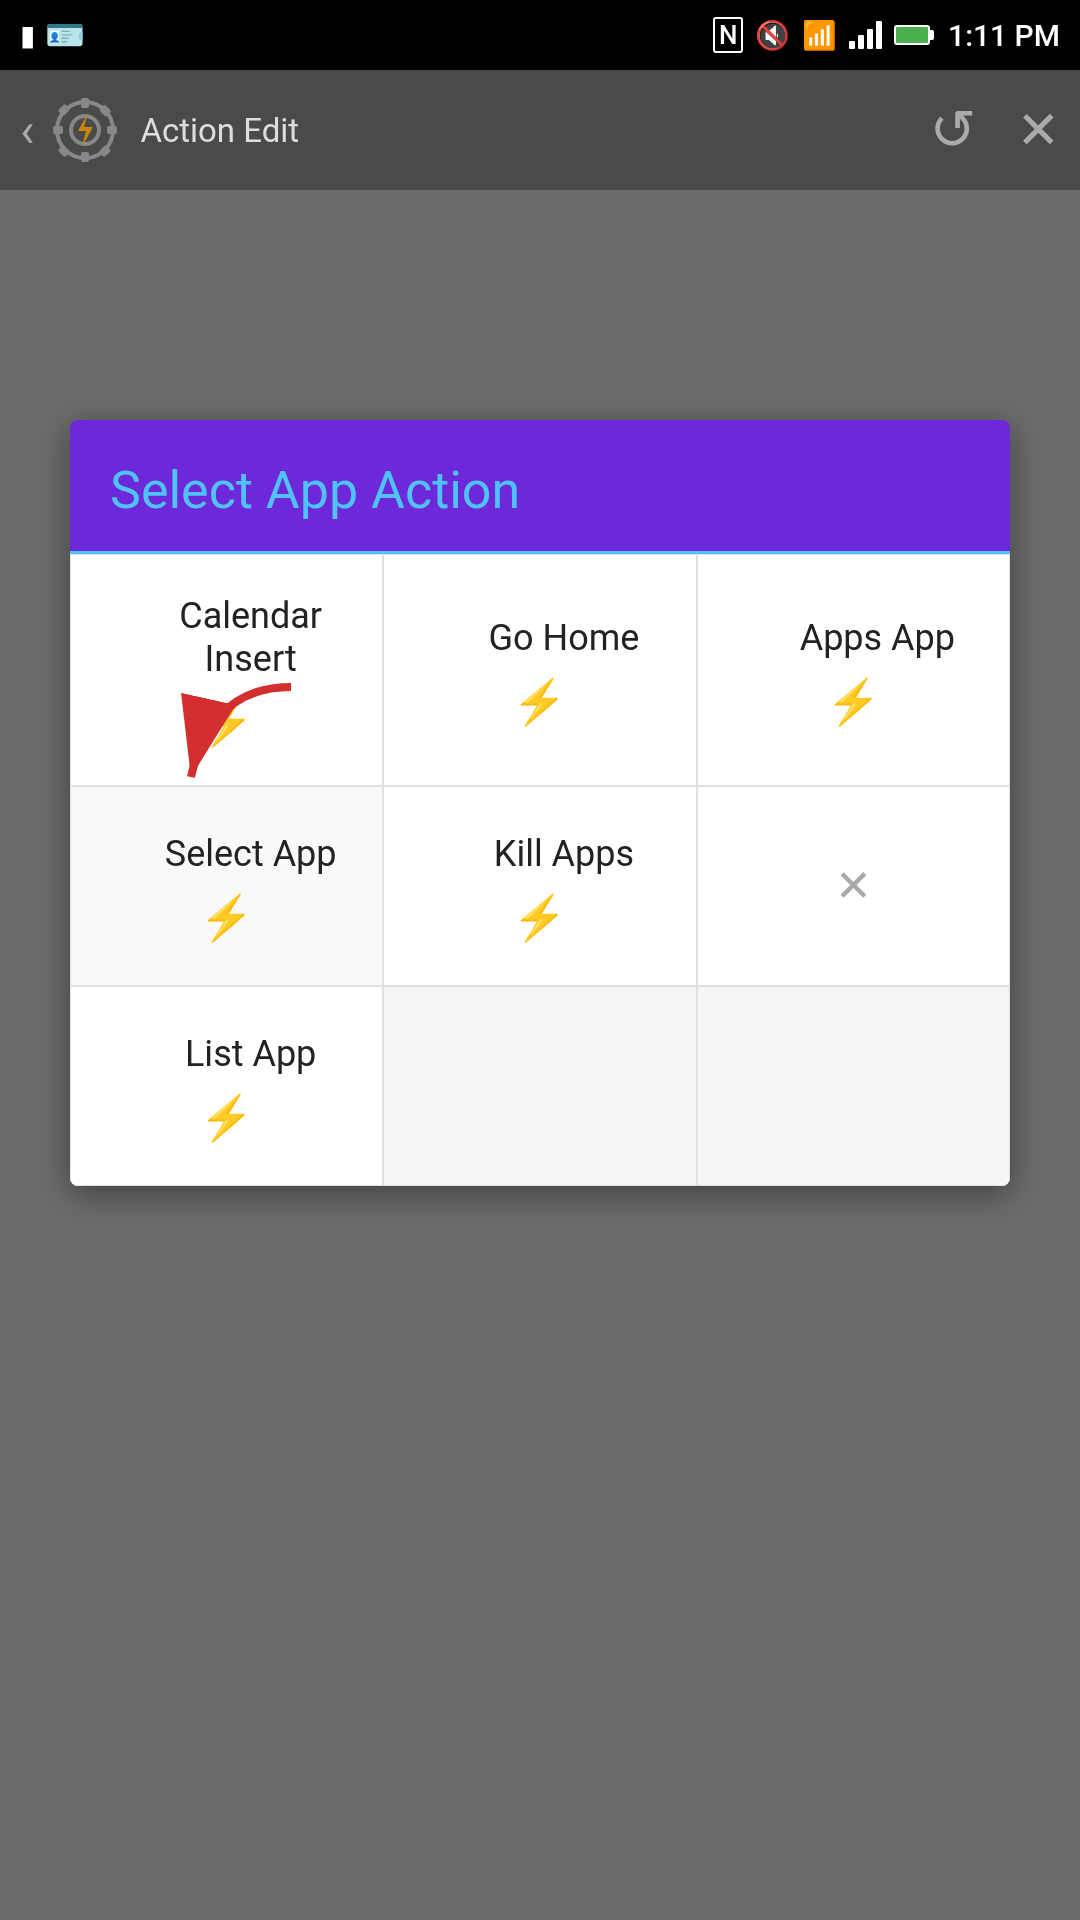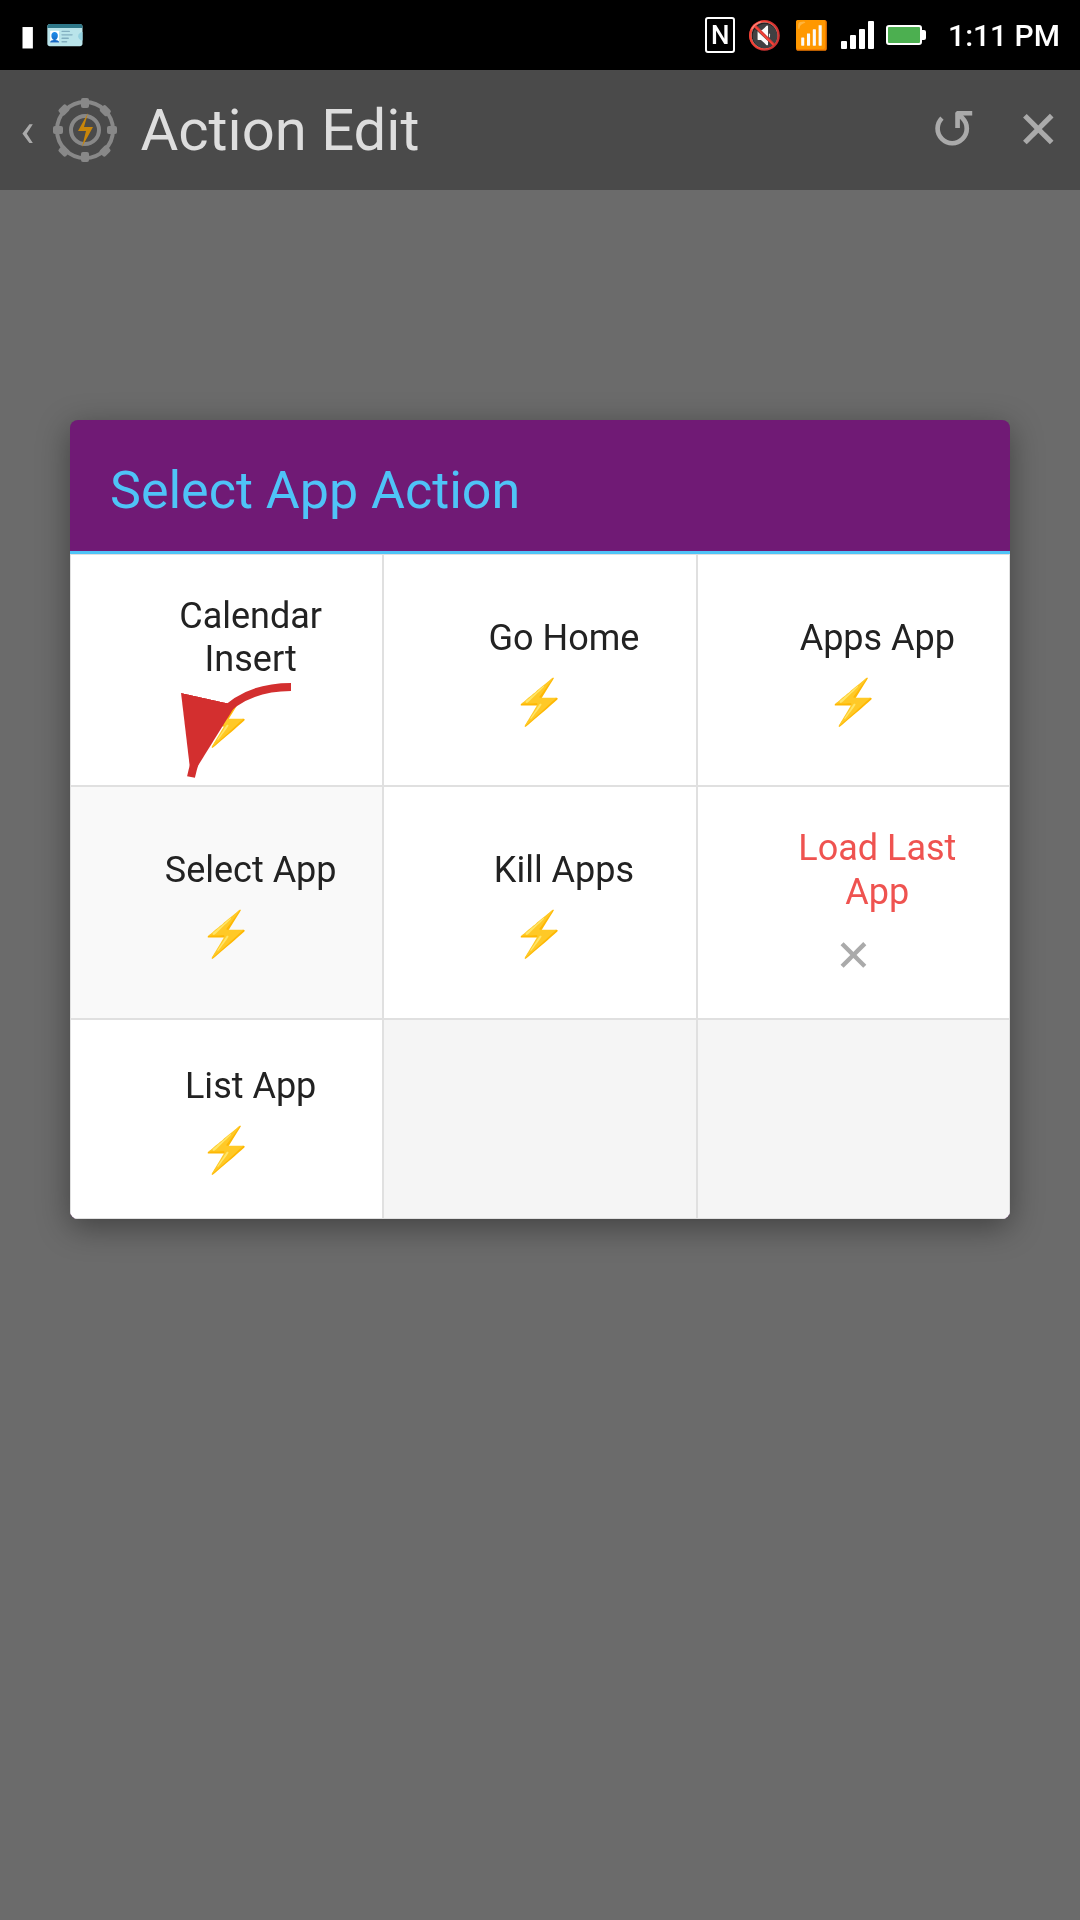--- a/index.html
+++ b/index.html
@@ -97,21 +97,21 @@
       position: relative;
     }
 
     .gear-svg {
       width: 70px;
       height: 70px;
     }
 
     .app-title {
       color: #ddd;
-      font-size: 58px;
+      font-size: 33px;
       font-weight: 400;
       flex: 1;
     }
 
     .app-bar-actions {
       display: flex;
       align-items: center;
       gap: 40px;
     }
 
@@ -130,21 +130,21 @@
       bottom: 0;
       background: #6b6b6b;
     }
 
     
     .dialog {
       position: absolute;
       top: 420px;
       left: 70px;
       right: 70px;
-      background: #701a75;
+      background: #6d28d9;
       border-radius: 8px;
       box-shadow: 0 8px 32px rgba(0,0,0,0.4);
       overflow: hidden;
     }
 
     .dialog-title {
       color: #4fc3f7;
       font-size: 52px;
       font-weight: 400;
       padding: 40px 40px 30px 40px;
@@ -237,21 +237,21 @@
     <span style="font-size:26px; border:2px solid white; padding:1px 4px; border-radius:3px;">N</span>
     <span>🔇</span>
     <span>📶</span>
     <div class="signal-bars">
       <span style="height:8px;"></span>
       <span style="height:14px;"></span>
       <span style="height:20px;"></span>
       <span style="height:28px;"></span>
     </div>
     <div class="battery-icon"></div>
-    <span style="font-size:30px; font-weight:500; color:white; margin-left:14px;">1:11 PM</span>
+    <span style="font-size:30px; font-weight:500; color:white; margin-left:6px;">1:11 PM</span>
   </div>
 </div>
 
 <div class="app-bar">
   <span class="back-button">‹</span>
   <div class="app-icon">
 
     <svg class="gear-svg" viewBox="0 0 70 70" xmlns="http://www.w3.org/2000/svg">
 
       <circle cx="35" cy="35" r="28" fill="none" stroke="#888" stroke-width="4"></circle>
@@ -312,21 +312,20 @@
         <path d="M 160 10 Q 80 10 60 100" stroke="#d32f2f" stroke-width="8" fill="none" marker-end="url(#arrowhead)"></path>
       </svg>
     </div>
 
     <div class="action-cell">
       <span class="action-label">Kill Apps</span>
       <span class="lightning-icon">⚡</span>
     </div>
 
     <div class="action-cell">
-      <span class="action-label error-text">Load Last App</span>
       <span class="error-x">✕</span>
     </div>
 
     <div class="action-cell">
       <span class="action-label">List App</span>
       <span class="lightning-icon">⚡</span>
     </div>
 
     <div class="action-cell empty"></div>
     <div class="action-cell empty"></div>

